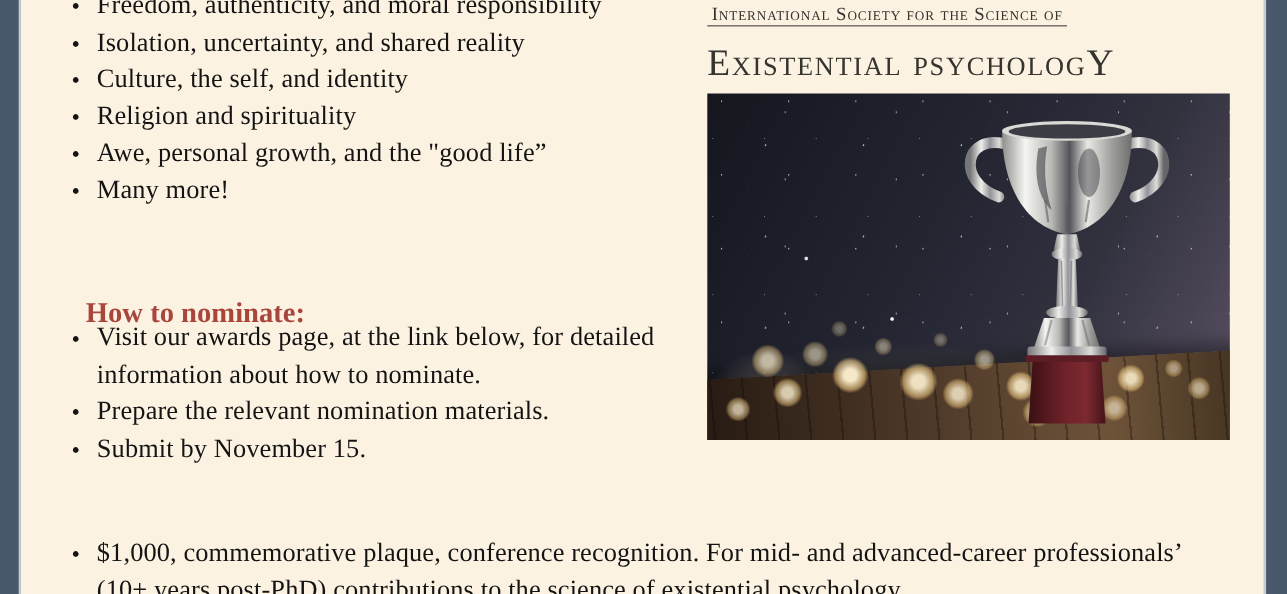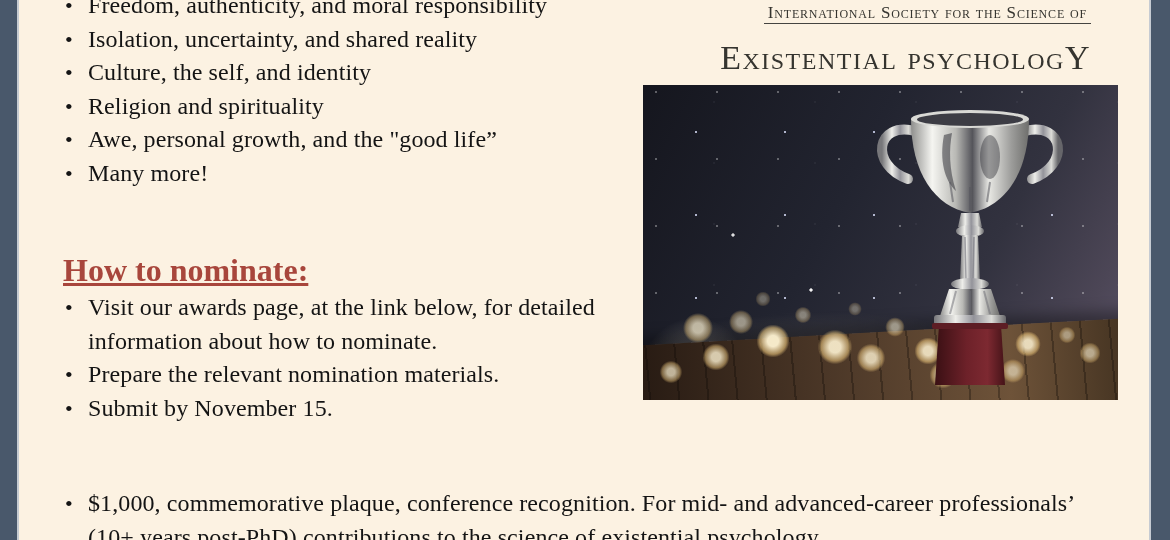--- a/index.html
+++ b/index.html
@@ -23,28 +23,28 @@
   ul.blist li::before{
     content:"•";position:absolute;left:2px;top:0;
     font-size:22px;line-height:33.5px;color:#141414;
   }
   .topics{left:63px;top:-11px;width:565px;}
   .nominate-list{left:63px;top:291px;width:548px;}
   .career-list{left:63px;top:487px;width:1042px;}
   .career-list .b{font-weight:400;}
 
   .red-heading{
-    position:absolute;left:63px;margin:0;
-    font-size:32px;line-height:34px;font-weight:700;color:#a8463c;text-decoration:underline;
+    position:absolute;left:63px;margin:15px;
+    font-size:26px;line-height:34px;font-weight:700;color:#a8463c;
   }
   .nominate-h{top:253px;}
   .career-h{top:448px;}
 
   
-  .logo{position:absolute;left:616px;top:3px;width:475px;text-align:right;color:#35342f;}
+  .logo{position:absolute;left:643px;top:3px;width:475px;text-align:left;color:#35342f;}
   .logo-line1{
     display:inline-block;
     font-variant:small-caps;font-size:17px;line-height:19px;letter-spacing:.8px;
     border-bottom:1.5px solid #454440;padding:0 4px 1px 4px;
   }
   .logo-line2{
     font-variant:small-caps;font-size:34px;line-height:38px;letter-spacing:1.5px;
     margin-top:15px;white-space:nowrap;
   }
 

